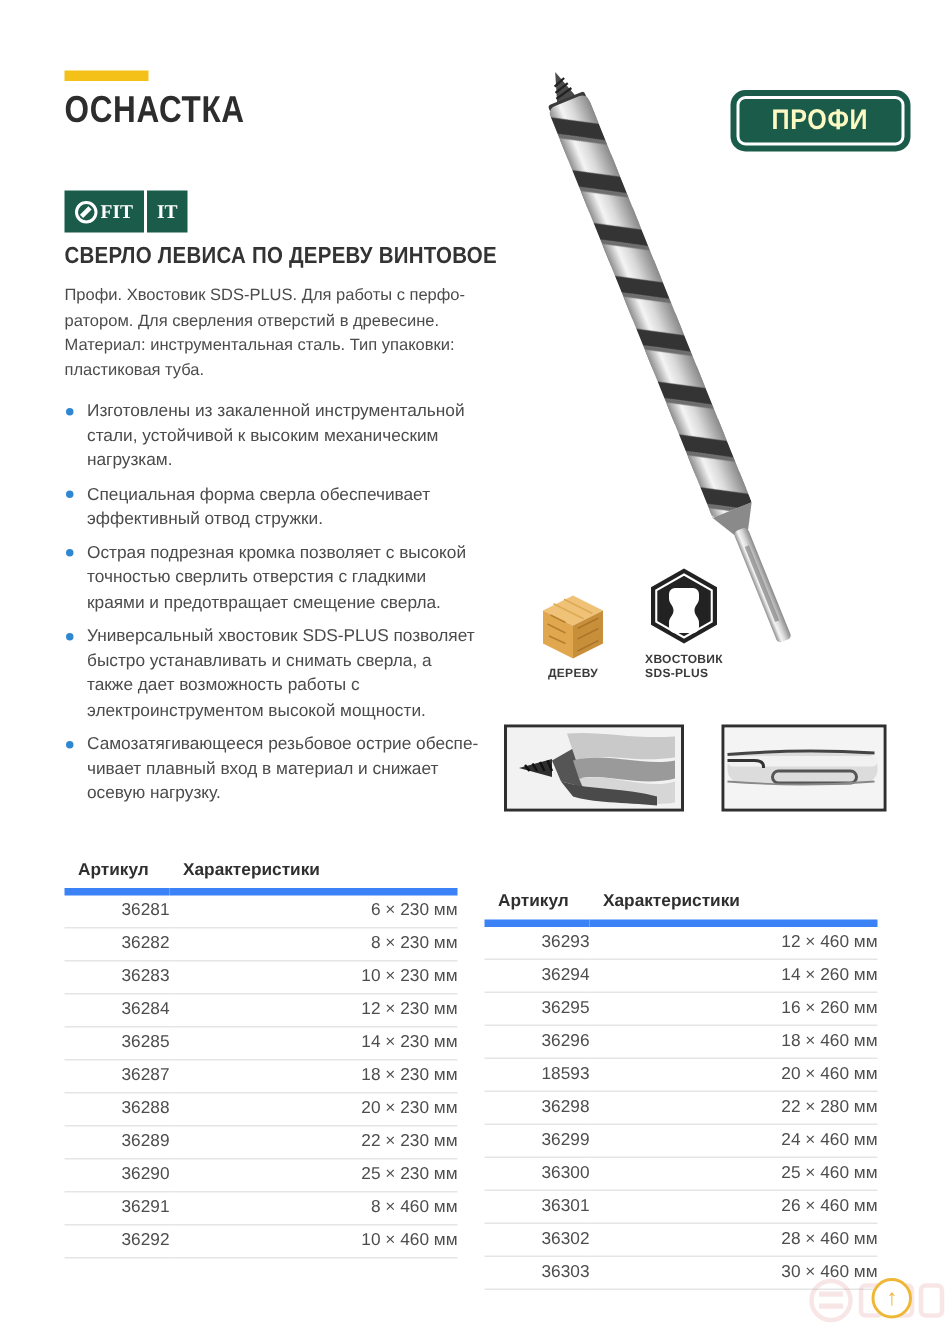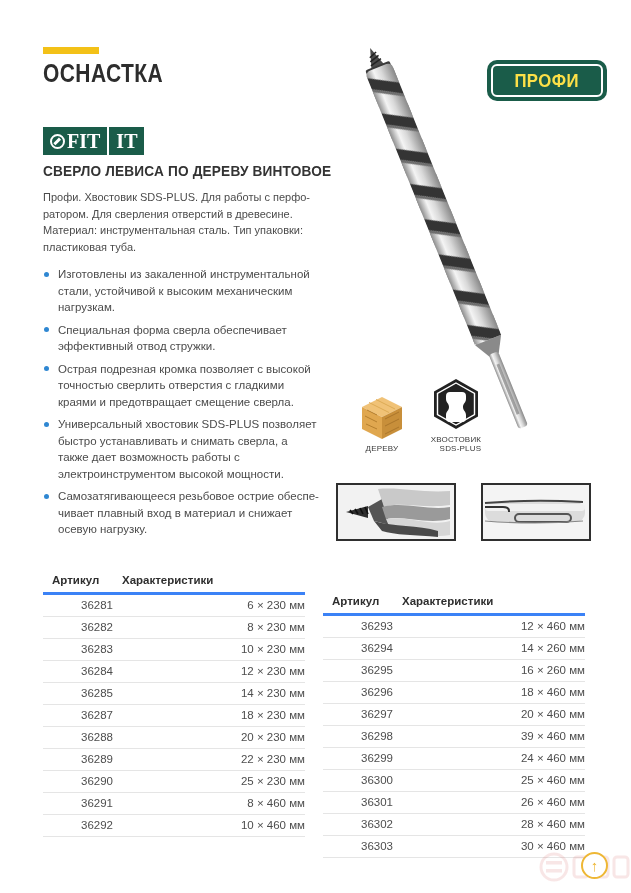--- a/index.html
+++ b/index.html
@@ -12,54 +12,54 @@
   body{background:#ffffff;font-family:"Liberation Sans",sans-serif;}
   .page{position:relative;width:631px;height:888px;background:#fff;overflow:hidden;}
 
   
   .accent-bar{position:absolute;left:43px;top:47px;width:56px;height:7px;background:var(--accent-yellow);}
   .section-title{position:absolute;left:43px;top:59px;font-size:25px;font-weight:700;color:#2d2d2d;
     transform:scaleX(.84);transform-origin:0 0;letter-spacing:.5px;white-space:nowrap;}
   .pro-badge{position:absolute;left:487px;top:60px;width:120px;height:41px;background:var(--brand-green);
     border-radius:10px;padding:4px;}
   .pro-badge-inner{width:100%;height:100%;border:2px solid #fff;border-radius:6px;display:flex;
-    align-items:center;justify-content:center;color:#fde047;font-size:19px;font-weight:700;letter-spacing:.5px;text-align:right;}
+    align-items:center;justify-content:center;color:#fef9c3;font-size:19px;font-weight:700;letter-spacing:.5px;text-align:right;}
   .pro-badge-inner span{transform:scaleX(.88);display:inline-block;}
 
   
   .brand{position:absolute;left:43px;top:127px;display:flex;gap:2px;height:28px;}
   .brand-box{background:var(--brand-green);color:#fff;display:flex;align-items:center;justify-content:center;
-    font-family:"Liberation Serif",serif;font-weight:700;font-size:20px;padding:0 7px;}
+    font-family:"Liberation Serif",serif;font-weight:700;font-size:13px;padding:0 7px;}
   .fit-icon{width:15px;height:15px;border:2.5px solid #fff;border-radius:50%;position:relative;margin-right:2px;flex:0 0 auto;}
   .fit-icon::after{content:'';position:absolute;left:1px;top:4px;width:8px;height:2.5px;background:#fff;transform:rotate(-45deg);}
 
   
   .product-title{position:absolute;left:43px;top:162px;font-size:15.5px;font-weight:700;color:#333;
     transform:scaleX(.88);transform-origin:0 0;white-space:nowrap;letter-spacing:.2px;}
   .description{position:absolute;left:43px;top:189px;width:274px;font-size:11px;line-height:16.5px;color:#4b4b4b;}
   .features{position:absolute;left:43px;top:266px;width:276px;list-style:none;}
   .features li{position:relative;padding-left:15px;margin-bottom:6px;font-size:11.5px;line-height:16.5px;color:#4b4b4b;}
   .features li::before{content:'';position:absolute;left:1px;top:5.5px;width:5px;height:5px;border-radius:50%;
     background:var(--bullet-blue);}
 
   
   .drill-svg{position:absolute;left:345px;top:46px;width:185px;height:390px;z-index:0;}
   .pictos{position:absolute;left:350px;top:377px;z-index:1;display:flex;gap:10px;align-items:flex-end;}
   .picto{display:flex;flex-direction:column;align-items:center;width:64px;}
-  .picto-label{margin-top:4px;font-size:8px;font-weight:400;color:#3a3a3a;text-align:right;line-height:9px;letter-spacing:.2px;}
+  .picto-label{margin-top:4px;font-size:8px;font-weight:700;color:#3a3a3a;text-align:left;line-height:9px;letter-spacing:.2px;}
   .photo-frame{position:absolute;top:483px;height:58px;border:2px solid #2f2f2f;background:#f5f5f5;}
   .photo-frame.left{left:336px;width:120px;}
   .photo-frame.right{left:481px;width:110px;}
   .photo-frame svg{display:block;width:100%;height:100%;}
 
   
   .spec-table{position:absolute;border-collapse:collapse;width:262px;font-size:11.5px;color:#4d4d4d;}
   .spec-table.t-left{left:43px;top:570px;}
   .spec-table.t-right{left:323px;top:591px;}
-  .spec-table th{text-align:left;font-weight:700;color:#2f2f2f;padding:4px 0 6px 9px;border-bottom:3px solid #3b82f6;}
+  .spec-table th{text-align:left;font-weight:700;color:#2f2f2f;padding:4px 0 6px 9px;border-bottom:5px solid #3b82f6;}
   .spec-table td{padding:4px 0 5px 9px;border-bottom:1px solid #e5e5e5;text-align:right;}
   .spec-table th:first-child,.spec-table td:first-child{width:70px;}
 
   
   .back-top{position:absolute;left:581px;top:852px;width:27px;height:27px;border:2px solid var(--gold);
     border-radius:50%;background:#fff;color:var(--gold);font-size:15px;font-weight:700;line-height:23px;
     text-align:center;cursor:pointer;padding:0;}
   .watermark{position:absolute;left:536px;top:847px;opacity:.16;z-index:0;}
 </style>
 </head>
@@ -244,26 +244,26 @@
         </tr>
         <tr>
           <td>36295</td>
           <td>16 × 260 мм</td>
         </tr>
         <tr>
           <td>36296</td>
           <td>18 × 460 мм</td>
         </tr>
         <tr>
-          <td>36297</td>
+          <td>18593</td>
           <td>20 × 460 мм</td>
         </tr>
         <tr>
           <td>36298</td>
-          <td>39 × 460 мм</td>
+          <td>22 × 280 мм</td>
         </tr>
         <tr>
           <td>36299</td>
           <td>24 × 460 мм</td>
         </tr>
         <tr>
           <td>36300</td>
           <td>25 × 460 мм</td>
         </tr>
         <tr>

